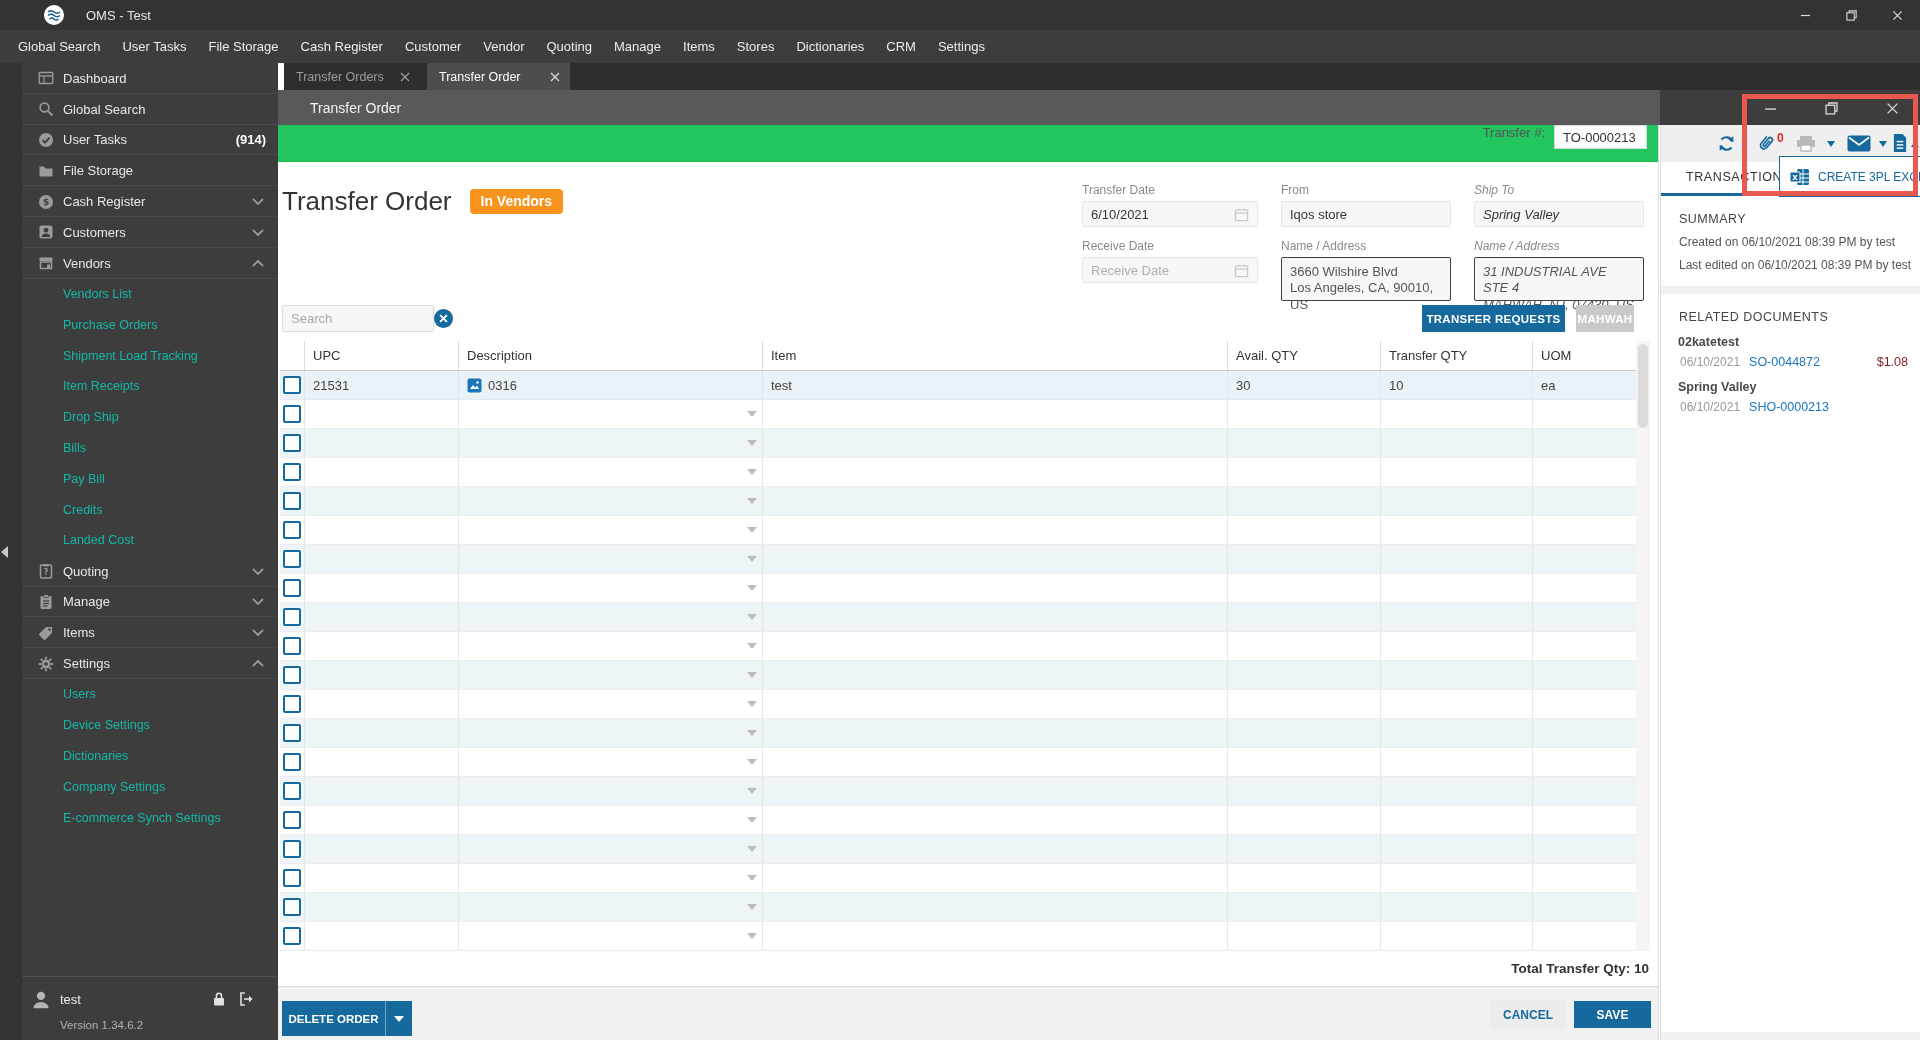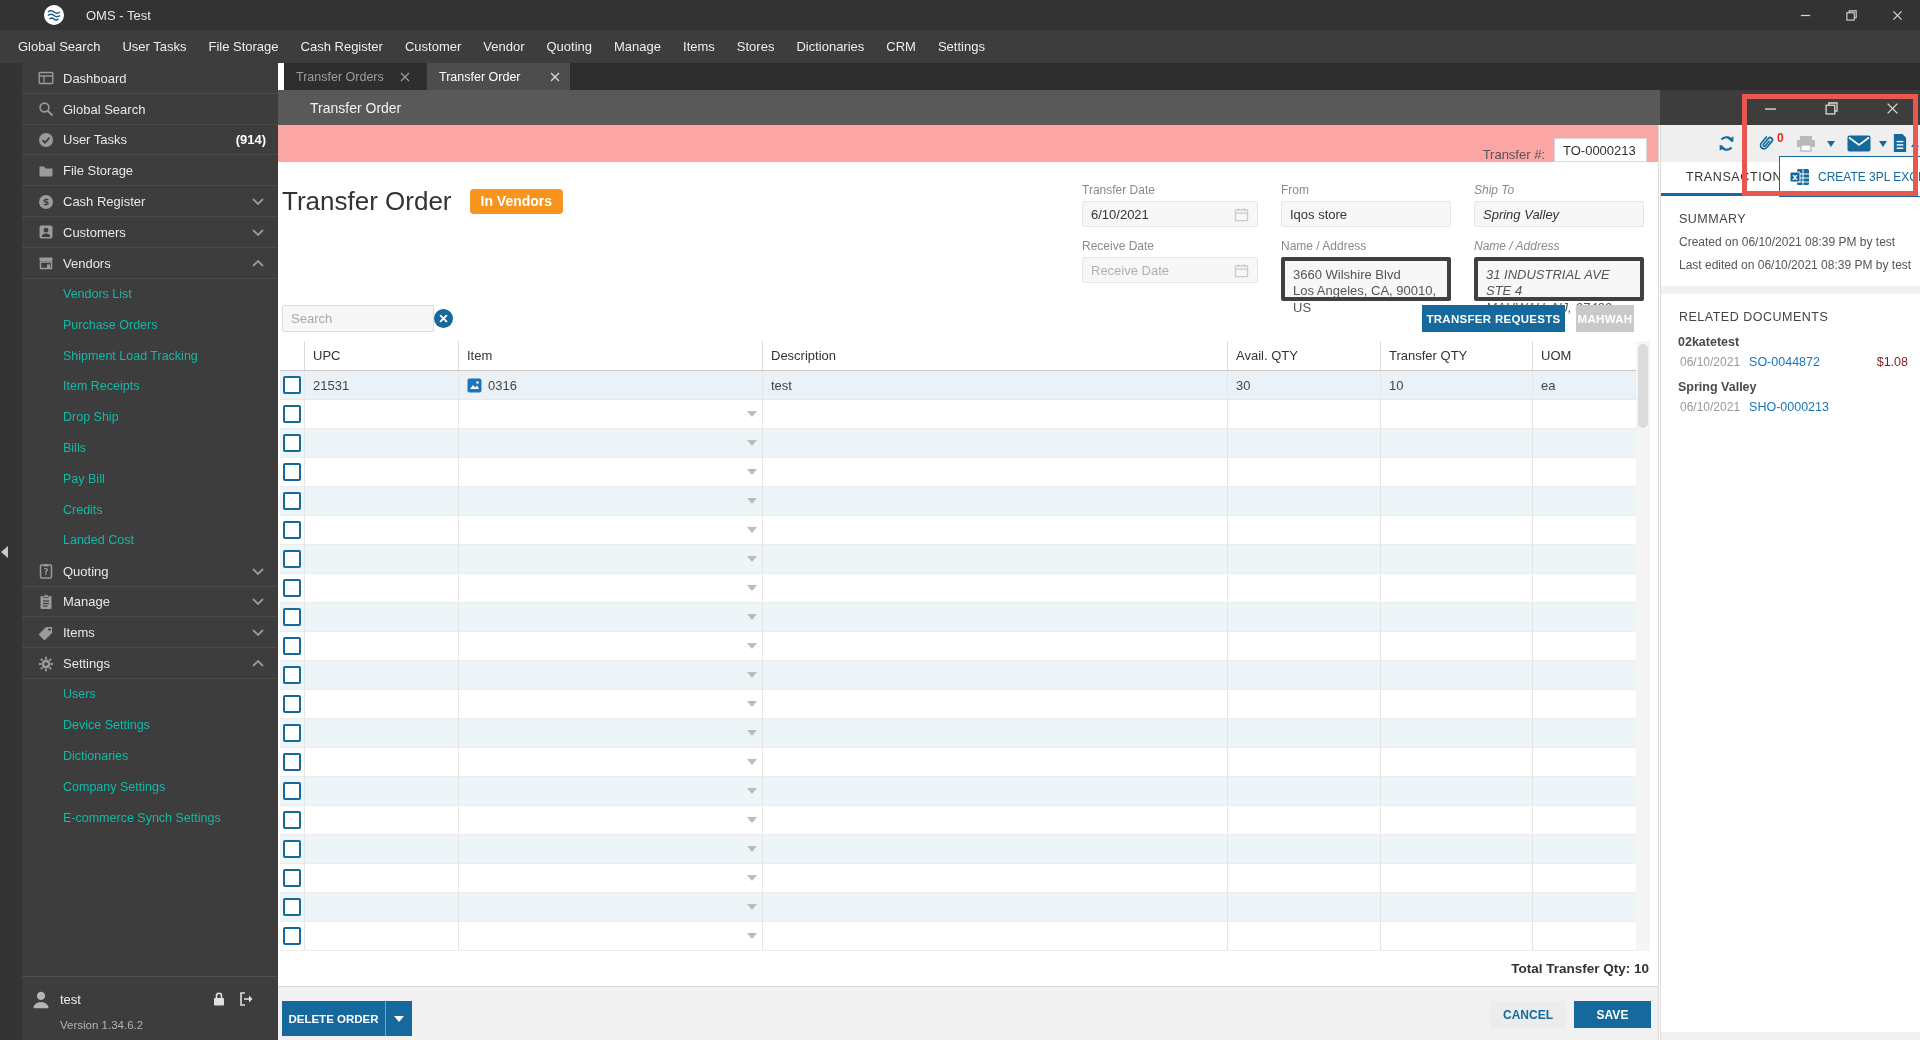--- a/index.html
+++ b/index.html
@@ -58,38 +58,38 @@
     display:flex; align-items:center;}
   .pagebar-title { color:#f2f2f2; font-size:14px; margin-left:32px;}
   .panel-top { position:absolute; left:1660px; top:90px; width:260px; height:35px; background:#3d3d3d;}
   .mini-btn { position:absolute; top:10px; width:16px; height:16px; display:flex; align-items:center; justify-content:center; color:#d9d9d9;}
   .mini-btn svg { width:13px; height:13px;}
   .mini-min { left:102px;} .mini-max { left:163px;} .mini-close { left:224px;}
 
   
   .main { position:absolute; left:278px; top:125px; width:1381px; height:915px; background:#fff;
     border-right:1px solid #dcdcdc;}
-  .band { position:absolute; left:0; top:0; width:100%; height:37px; background:#fca5a5;
-    display:flex; align-items:flex-end; justify-content:flex-end;}
+  .band { position:absolute; left:0; top:0; width:100%; height:37px; background:#22c55e;
+    display:flex; align-items:flex-start; justify-content:flex-end;}
   .band-label { font-size:13px; color:#555; margin-right:9px;}
   .transfer-num { width:93px; height:24px; border:1px solid #d9d9d9; background:#fff; font-size:13px; color:#333;
     padding:0 8px; margin-right:11px; font-family:"Liberation Sans",sans-serif;}
   .page-heading { position:absolute; left:4px; top:61px; font-size:26px; color:#333; font-weight:400;}
   .status-badge { display:inline-block; margin-left:18px; background:#f7941d; color:#fff; font-size:14px;
     font-weight:bold; padding:4px 11px 5px; border-radius:4px; vertical-align:4px;}
 
   .fcol { position:absolute; top:58px; }
   .fcol.c1 { left:804px; width:176px;} .fcol.c2 { left:1003px; width:170px;} .fcol.c3 { left:1196px; width:170px;font-style:italic;}
   .flabel { font-size:12px; color:#8a8a8a; margin-bottom:4px;}
   .flabel.second { margin-top:12px;}
   .finput { height:26px; background:#f7f7f7; border:1px solid #e6e6e6; border-radius:2px; display:flex;
     align-items:center; padding:0 8px; font-size:13px; color:#333;}
   .finput .ph { color:#b0b0b0;}
   .cal-icon { margin-left:auto; width:15px; height:15px; display:flex;}
-  .addr-box { height:44px; background:#f7f7f7; border:4px solid #404040; border-radius:2px;
+  .addr-box { height:44px; background:#f7f7f7; border:1px solid #404040; border-radius:2px;
     padding:6px 8px; font-size:13px; color:#555; line-height:1.25;}
 
   .search-input { position:absolute; left:4px; top:180px; width:152px; height:27px; background:#f7f7f7;
     border:1px solid #ddd; border-radius:2px; font-size:13px; color:#333; padding:0 8px;
     font-family:"Liberation Sans",sans-serif;}
   .search-input::placeholder { color:#a8a8a8;}
   .clear-search { position:absolute; left:156px; top:184px; width:19px; height:19px; display:flex;}
   .btn { display:flex; align-items:center; justify-content:center; font-weight:bold; cursor:default;}
   .btn-transfer-req { position:absolute; left:1144px; top:180px; width:143px; height:27px; background:#15699d;
     color:#fff; font-size:11.5px; letter-spacing:.3px;}
@@ -546,22 +546,22 @@
         <line x1="12.2" y1="5.8" x2="5.8" y2="12.2" stroke="#fff" stroke-width="1.8"></line>
       </svg>
     </span>
   <div class="btn btn-transfer-req">TRANSFER REQUESTS</div>
   <div class="btn btn-delete-top">MAHWAH</div>
 
   <div class="table" id="grid-table">
       <div class="trow th-row">
         <div class="th"></div>
         <div class="th">UPC</div>
+        <div class="th">Description</div>
         <div class="th">Item</div>
-        <div class="th">Description</div>
         <div class="th">Avail. QTY</div>
         <div class="th">Transfer QTY</div>
         <div class="th">UOM</div>
       </div>
       <div class="trow data-row">
         <div class="td cb-cell">
           <span class="checkbox"></span>
         </div>
         <div class="td">21531</div>
         <div class="td">

